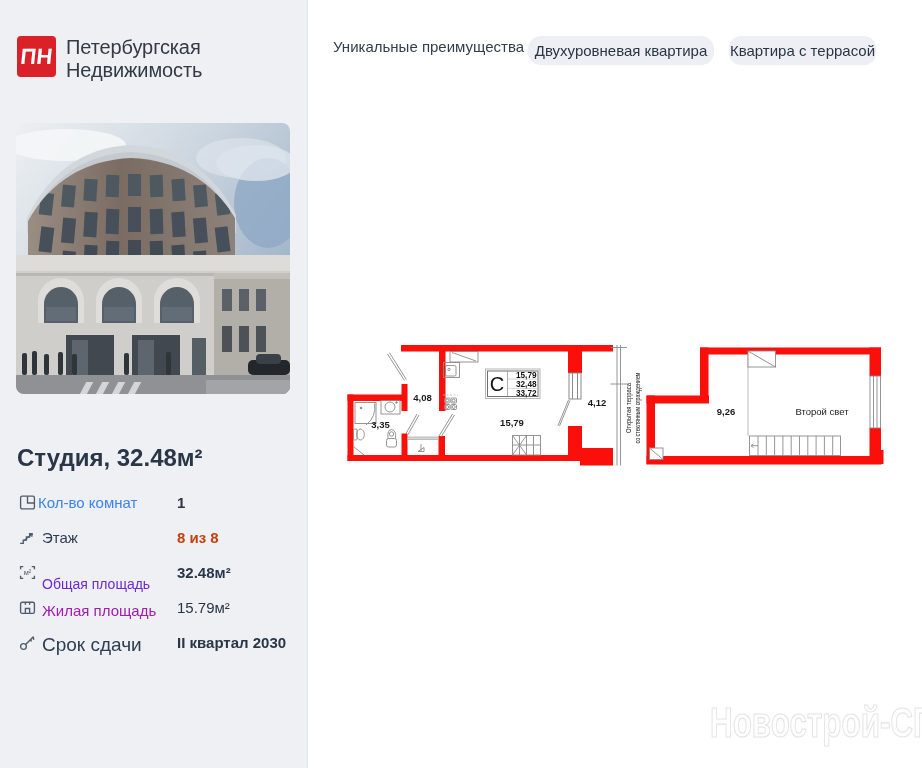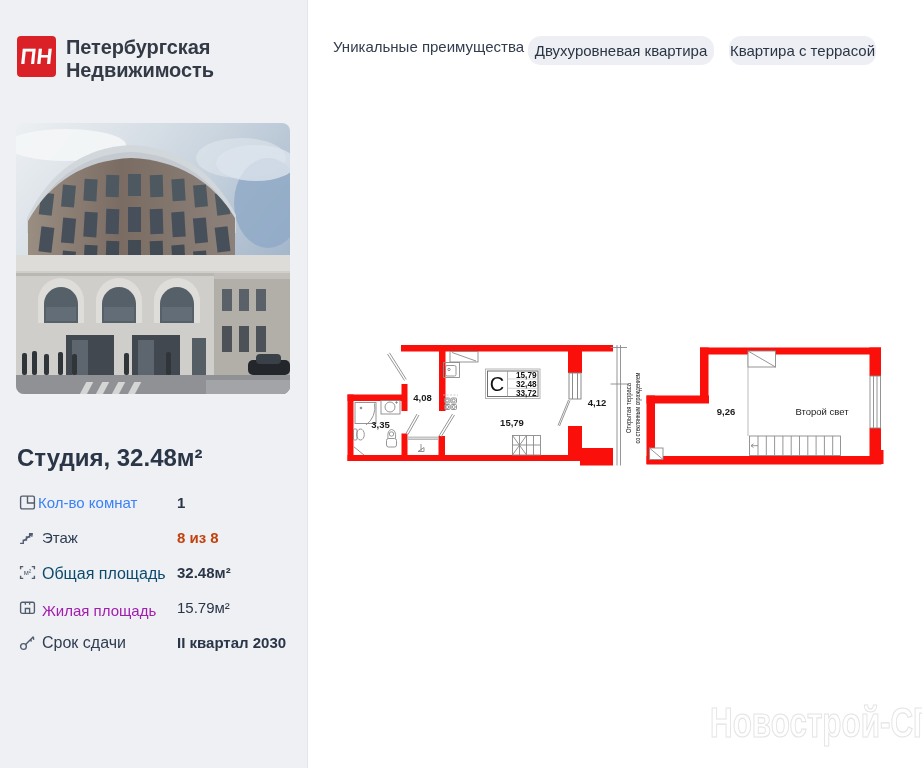--- a/index.html
+++ b/index.html
@@ -8,21 +8,21 @@
 </style>
 </head>
 <body>
 
 <div class="abs" style="left:0;top:0;width:307px;height:768px;background:#eef0f4;border-right:1px solid #e3e6eb"></div>
 
 <div class="abs" style="left:17px;top:36px;width:39px;height:41px;background:#da2128;border-radius:4px"></div>
 
 <div class="abs" style="left:17px;top:36px;width:39px;height:41px;color:#fff;font-weight:bold;font-size:22px;display:flex;align-items:center;justify-content:center;transform:skewX(-6deg)">ПН</div>
 
-<div class="abs" style="left:66px;top:36px;width:220px;color:#333a45;font-weight:bold;font-size:20px;line-height:23px;letter-spacing:-0.1px">Петербургская<br>Недвижимость</div>
+<div class="abs" style="left:66px;top:36px;width:220px;color:#333a45;font-weight:normal;font-size:20px;line-height:23px;letter-spacing:-0.1px">Петербургская<br>Недвижимость</div>
 
 <svg class="abs" style="left:16px;top:123px;border-radius:8px" width="274" height="271" viewBox="0 0 274 271">
   <defs>
     <linearGradient id="sky" x1="0" y1="0" x2="1" y2="0.8">
       <stop offset="0" stop-color="#edf0f2"></stop>
       <stop offset="0.45" stop-color="#ccd6e0"></stop>
       <stop offset="1" stop-color="#94aac2"></stop>
     </linearGradient>
     <clipPath id="drumclip">
         <path d="M 12 139 L 12 98 Q 46 38 115 35 Q 184 38 219 95 L 219 139 Z"></path>
@@ -163,39 +163,39 @@
 </div>
 
 <div class="abs" style="left:19px;top:563px;width:270px;height:18px">
   <svg width="17" height="17" viewBox="0 0 16 16" style="position:absolute;top:1px" fill="none" stroke="#515d6e" stroke-width="1.3">
     <path d="M1.5 5 V 2.5 H 4"></path>
       <path d="M12 2.5 H 14.5 V 5"></path>
       <path d="M14.5 11 V 13.5 H 12"></path>
       <path d="M4 13.5 H 1.5 V 11"></path>
     <text x="8" y="10.5" font-size="7" fill="#515d6e" stroke="none" text-anchor="middle" font-family="Liberation Sans">м²</text>
   </svg>
-  <span style="position:absolute;left:23px;top:2px;color:#0c4a6e;font-size:16px">Общая площадь</span>
+  <span style="position:absolute;left:23px;top:13px;color:#6d28d9;font-size:14px">Общая площадь</span>
   <span style="position:absolute;left:158px;top:1px;color:#2a3647;font-size:15px;font-weight:bold;white-space:nowrap">32.48м²</span>
 </div>
 
 <div class="abs" style="left:19px;top:598px;width:270px;height:18px">
   <svg width="17" height="17" viewBox="0 0 16 16" style="position:absolute;top:1px" fill="none" stroke="#515d6e" stroke-width="1.3">
     <rect x="1.5" y="3" width="13" height="10.5" rx="1.5"></rect>
       <path d="M6 3 V 5.5 M 6 13.5 V 9 H 10 V 13.5 M 10 3 V 5.5"></path>
   </svg>
   <span style="position:absolute;left:23px;top:4px;color:#a21caf;font-size:15px">Жилая площадь</span>
   <span style="position:absolute;left:158px;top:1px;color:#2a3647;font-size:15px;font-weight:normal;white-space:nowrap">15.79м²</span>
 </div>
 
 <div class="abs" style="left:19px;top:633px;width:270px;height:18px">
   <svg width="17" height="17" viewBox="0 0 16 16" style="position:absolute;top:1px" fill="none" stroke="#515d6e" stroke-width="1.3">
     <circle cx="4.2" cy="11.8" r="2.7"></circle>
       <path d="M6.2 9.8 L 13.5 2.5 M 13.5 2.5 L 13.8 5.5 M 11.2 4.8 L 11.5 7.2"></path>
   </svg>
-  <span style="position:absolute;left:23px;top:1px;color:#2f3d52;font-size:16px">Срок сдачи</span>
+  <span style="position:absolute;left:23px;top:1px;color:#2f3d52;font-size:19px">Срок сдачи</span>
   <span style="position:absolute;left:158px;top:1px;color:#2a3647;font-size:15px;font-weight:bold;white-space:nowrap">II квартал 2030</span>
 </div>
 
 <div class="abs" style="left:333px;top:38px;color:#333d4e;font-size:15px">Уникальные преимущества</div>
 
 <div class="abs" style="left:528px;top:36px;width:186px;height:29px;background:#edeff4;border-radius:13px;display:flex;align-items:center;justify-content:center;color:#2b3644;font-size:15px">Двухуровневая квартира</div>
 
 <div class="abs" style="left:729px;top:36px;width:147px;height:29px;background:#edeff4;border-radius:12px;display:flex;align-items:center;justify-content:center;color:#2b3644;font-size:15px">Квартира с террасой</div>
 
 <svg class="abs" style="left:0;top:0" width="922" height="768" viewBox="0 0 922 768">

